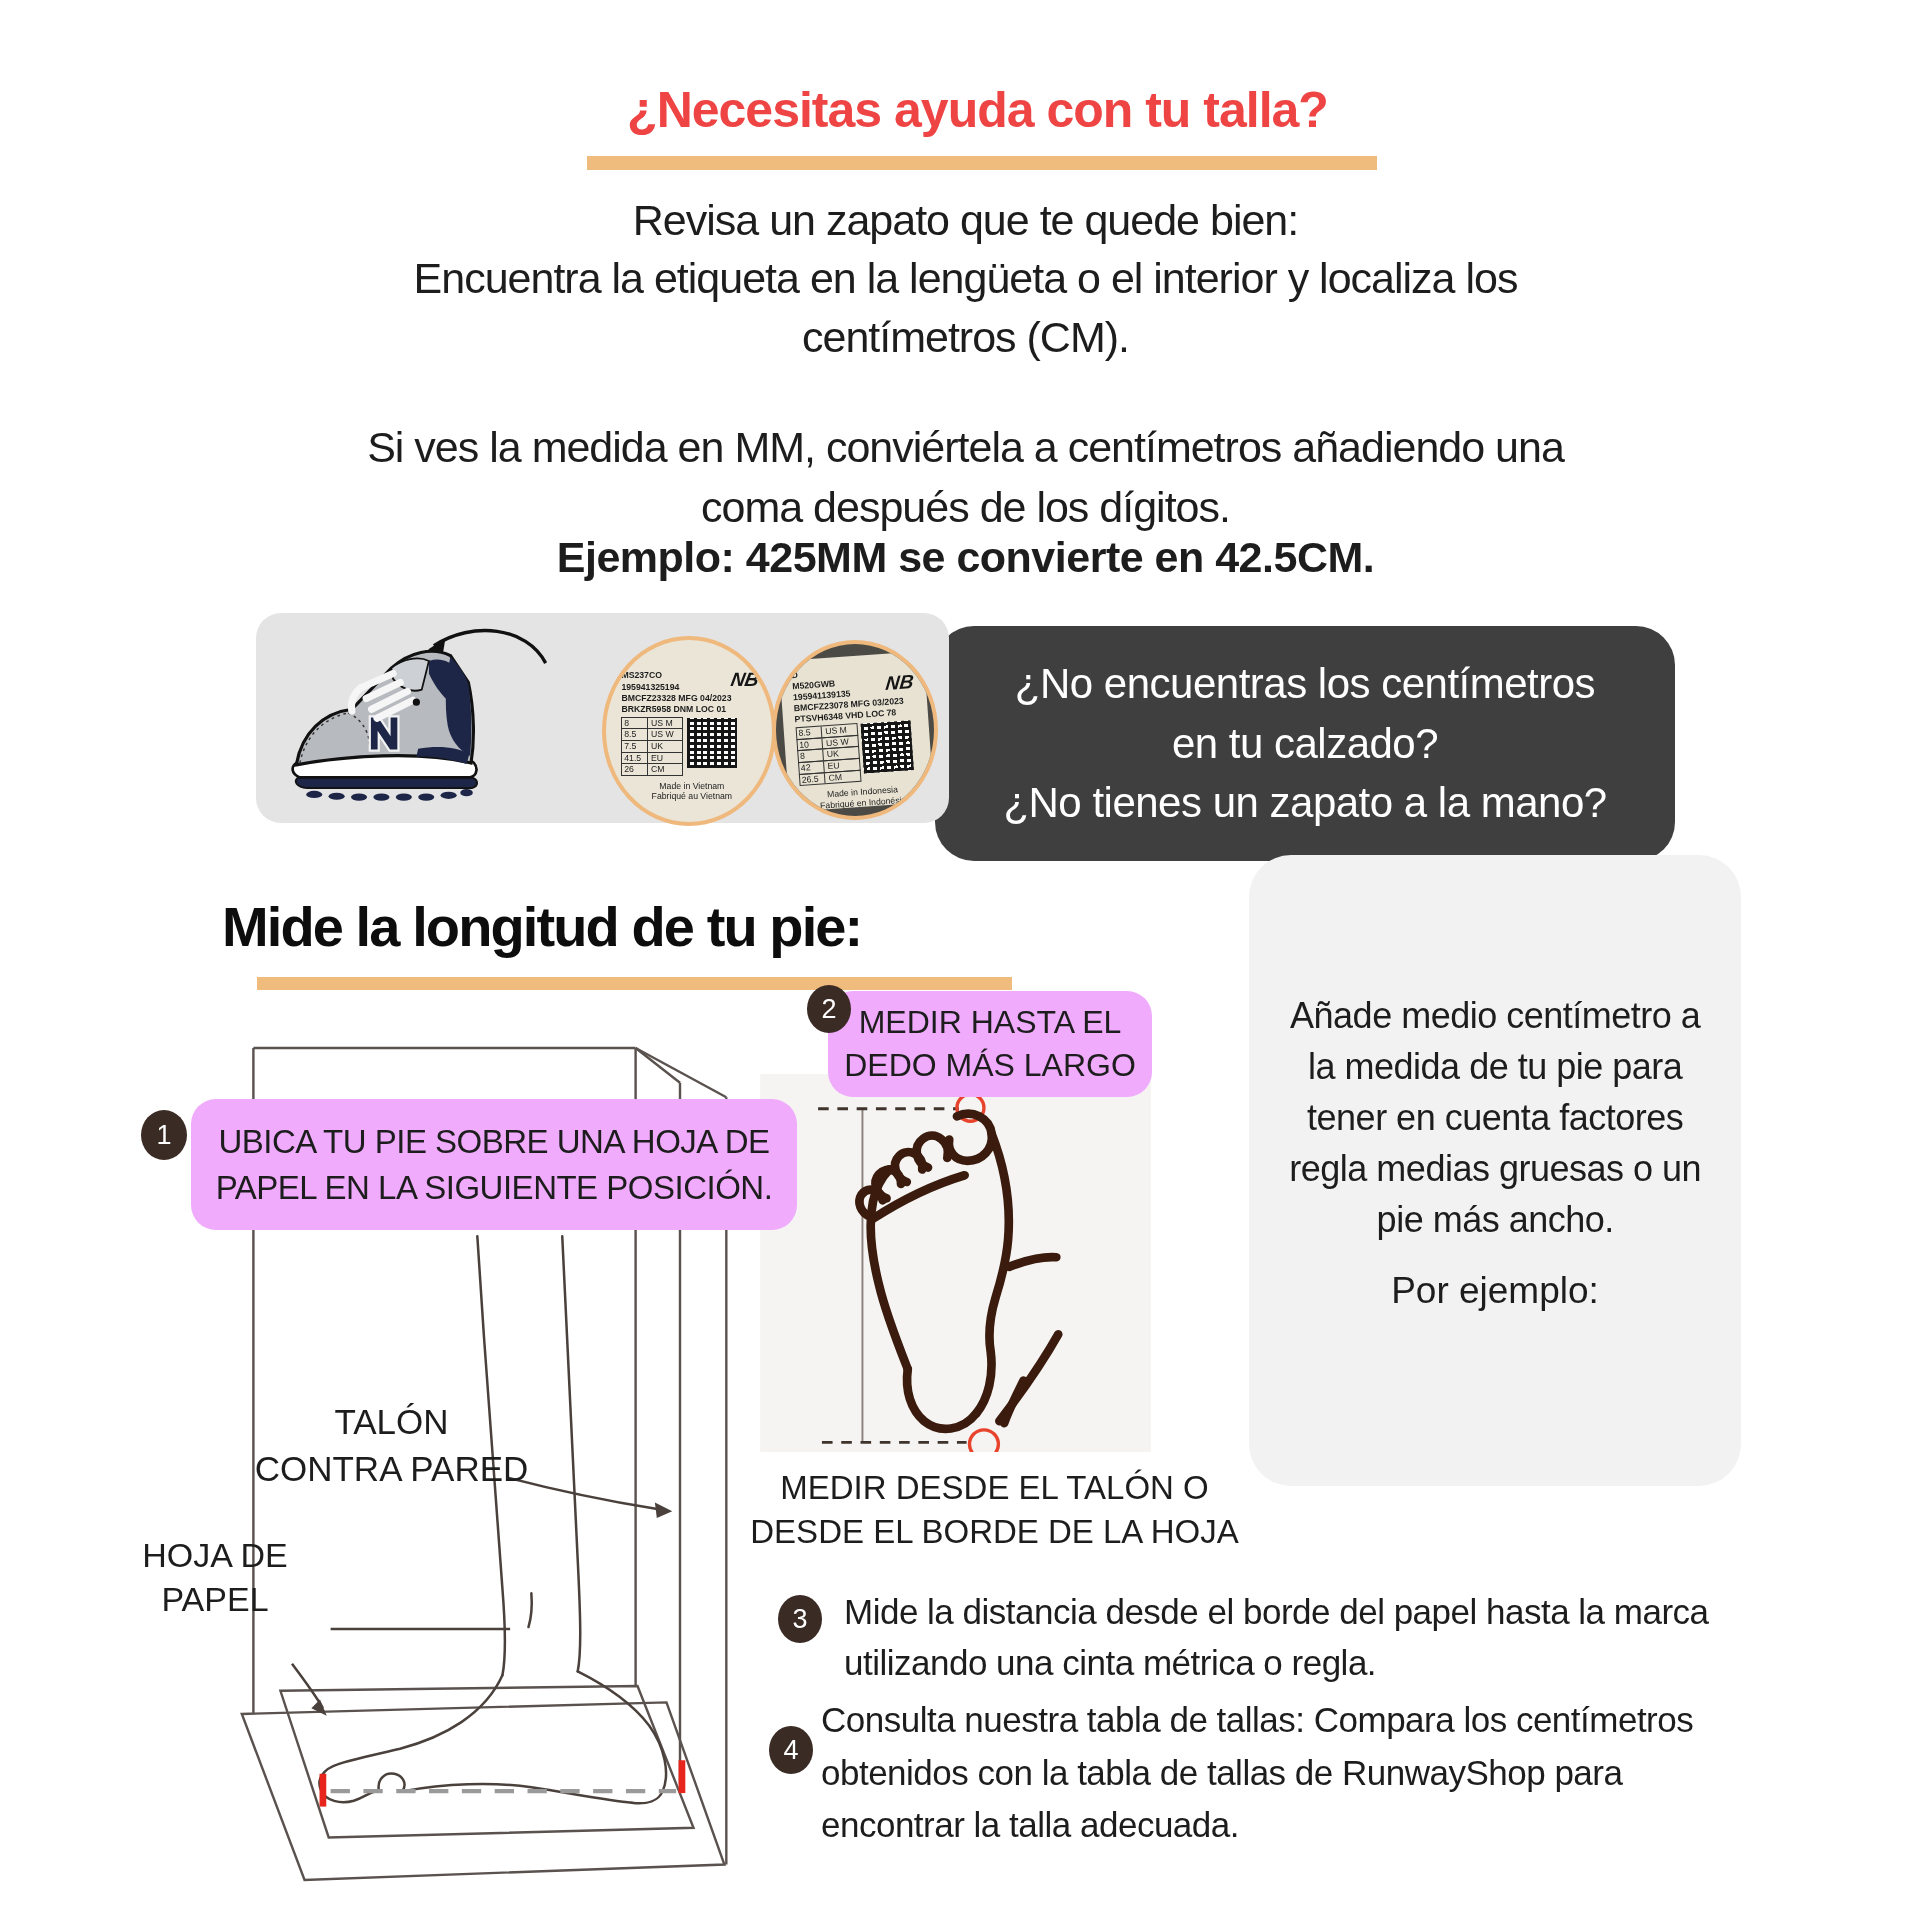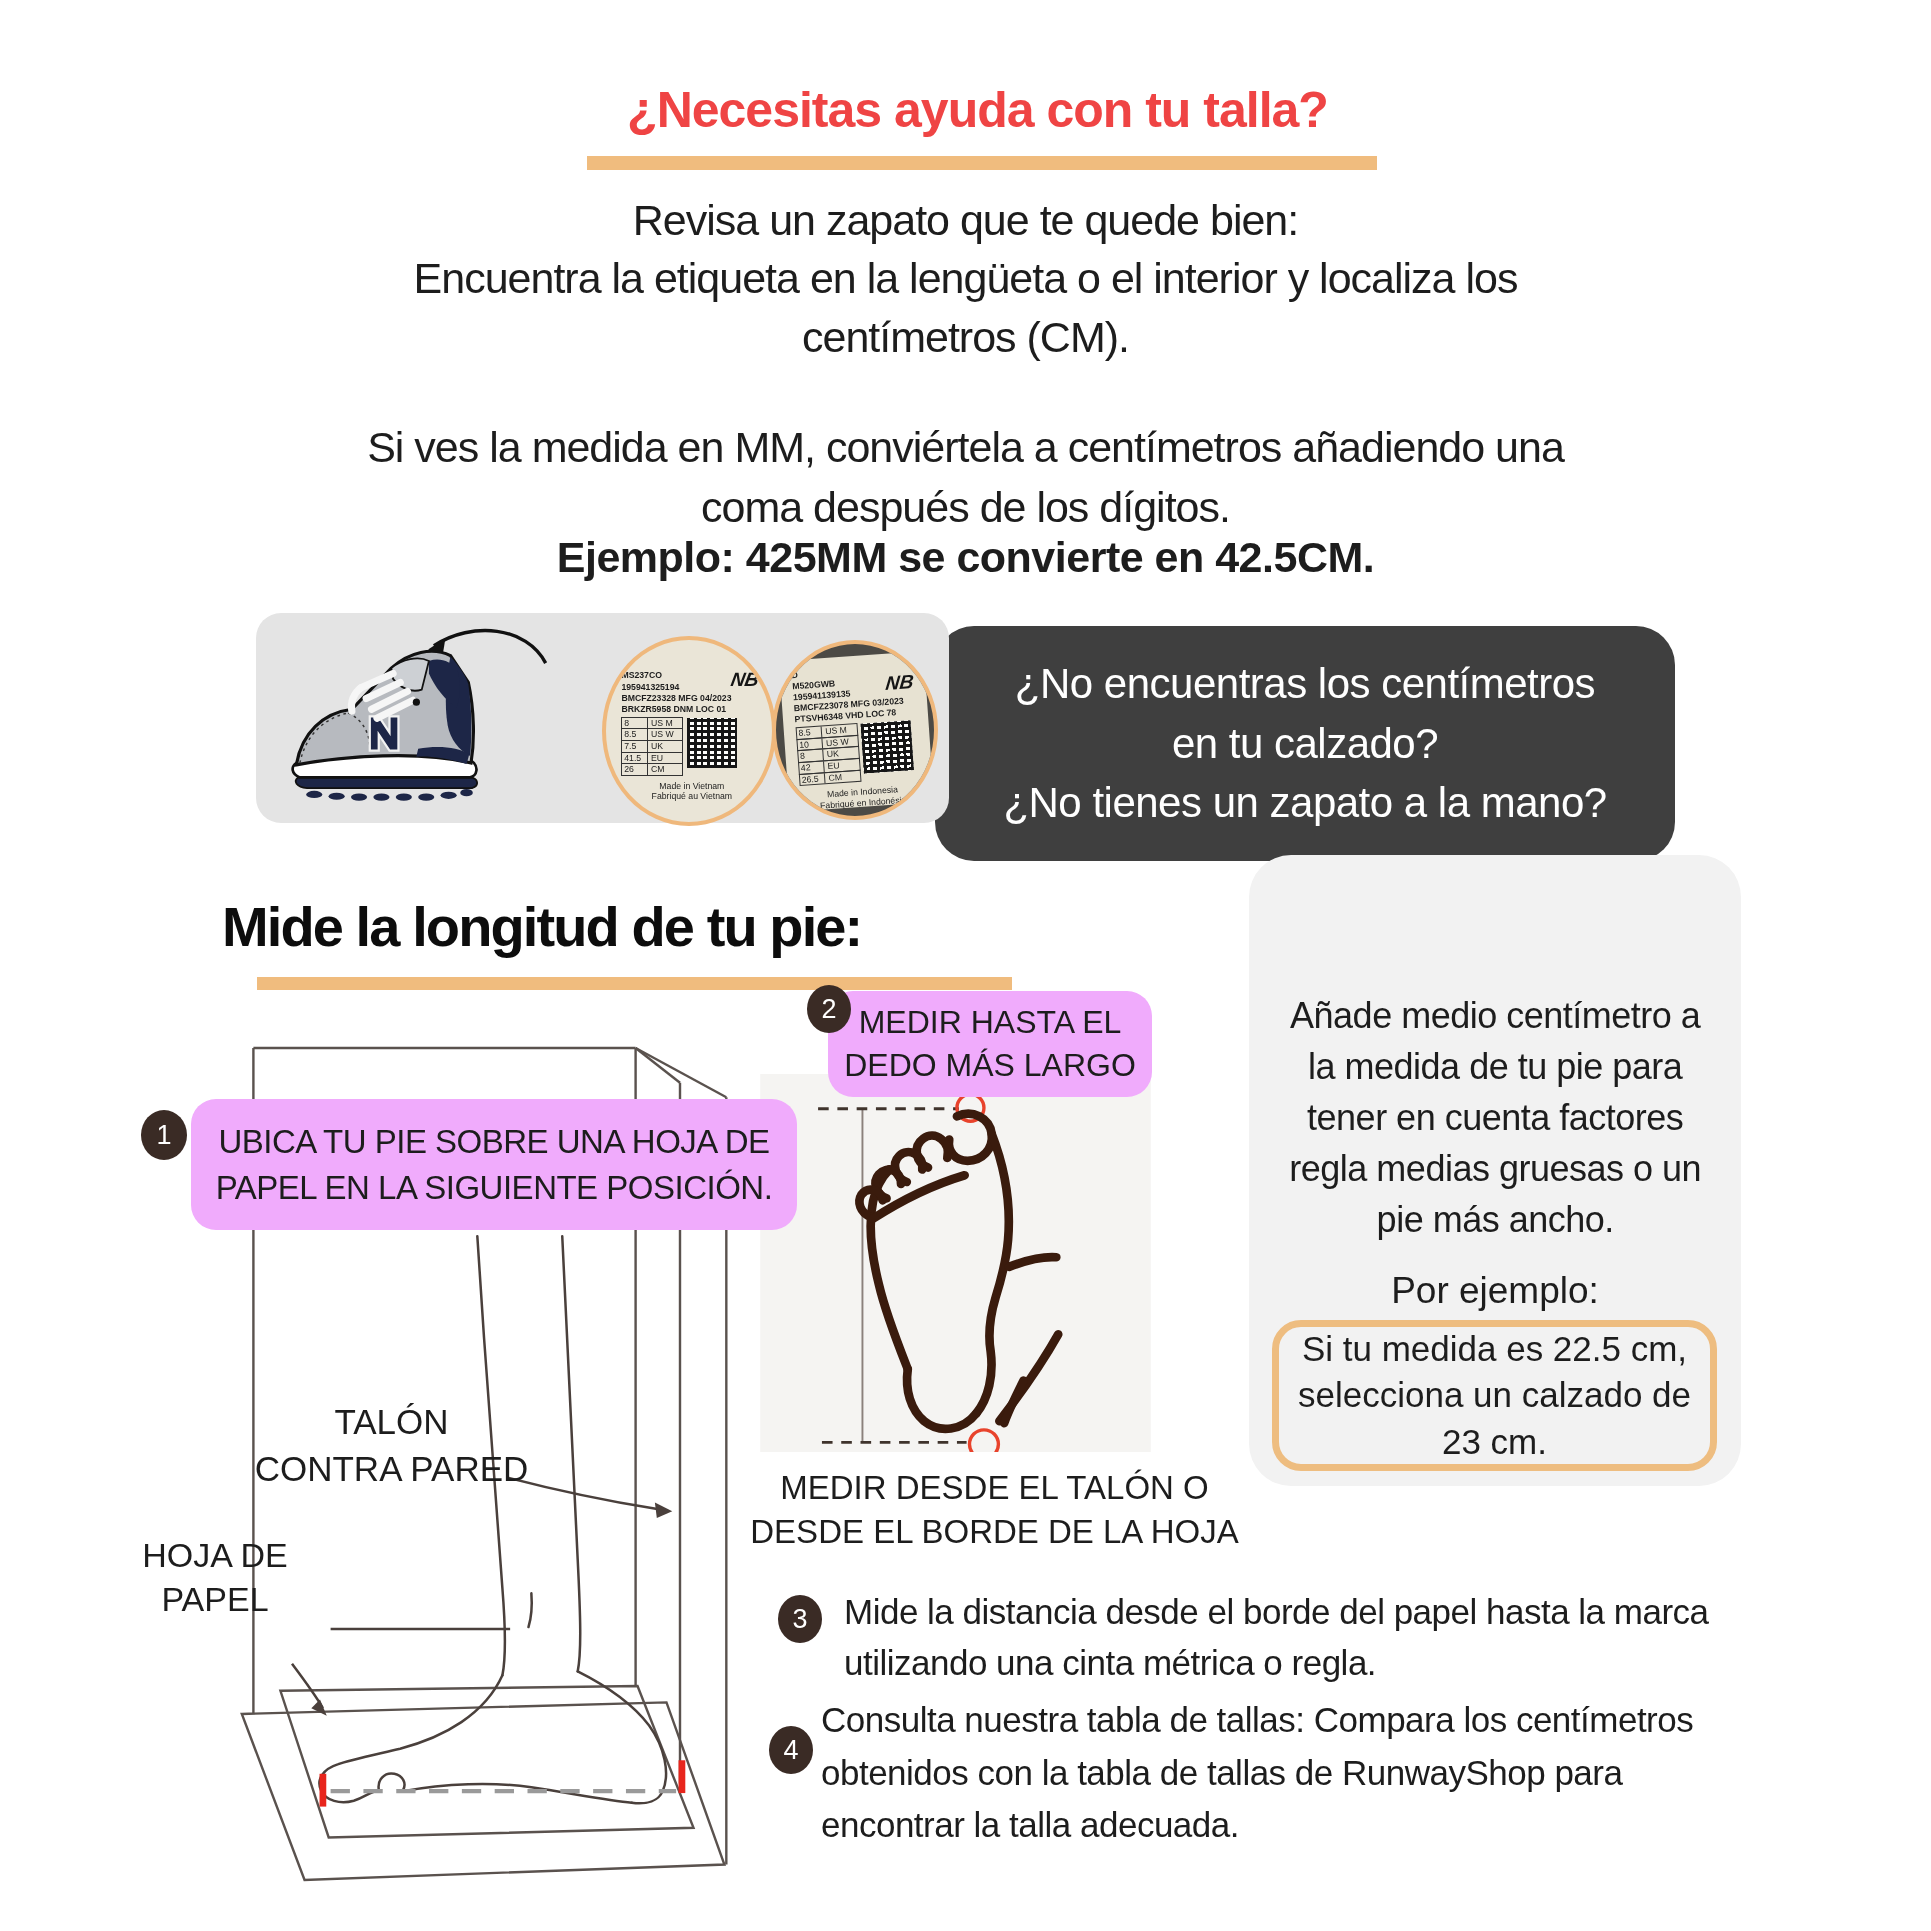--- a/index.html
+++ b/index.html
@@ -334,19 +334,14 @@
 obtenidos con la tabla de tallas de RunwayShop para
 encontrar la talla adecuada.</div>
 
 <div class="abs rec-panel">
   <div class="rec-body pre">Añade medio centímetro a
 la medida de tu pie para
 tener en cuenta factores
 regla medias gruesas o un
 pie más ancho.</div>
   <div class="rec-example-label">Por ejemplo:</div>
-  <div class="rec-box">
-    <div class="txt pre">Si tu medida es 22.5 cm,
-selecciona un calzado de
-23 cm.</div>
-  </div>
 </div>
 
 
 </body></html>

